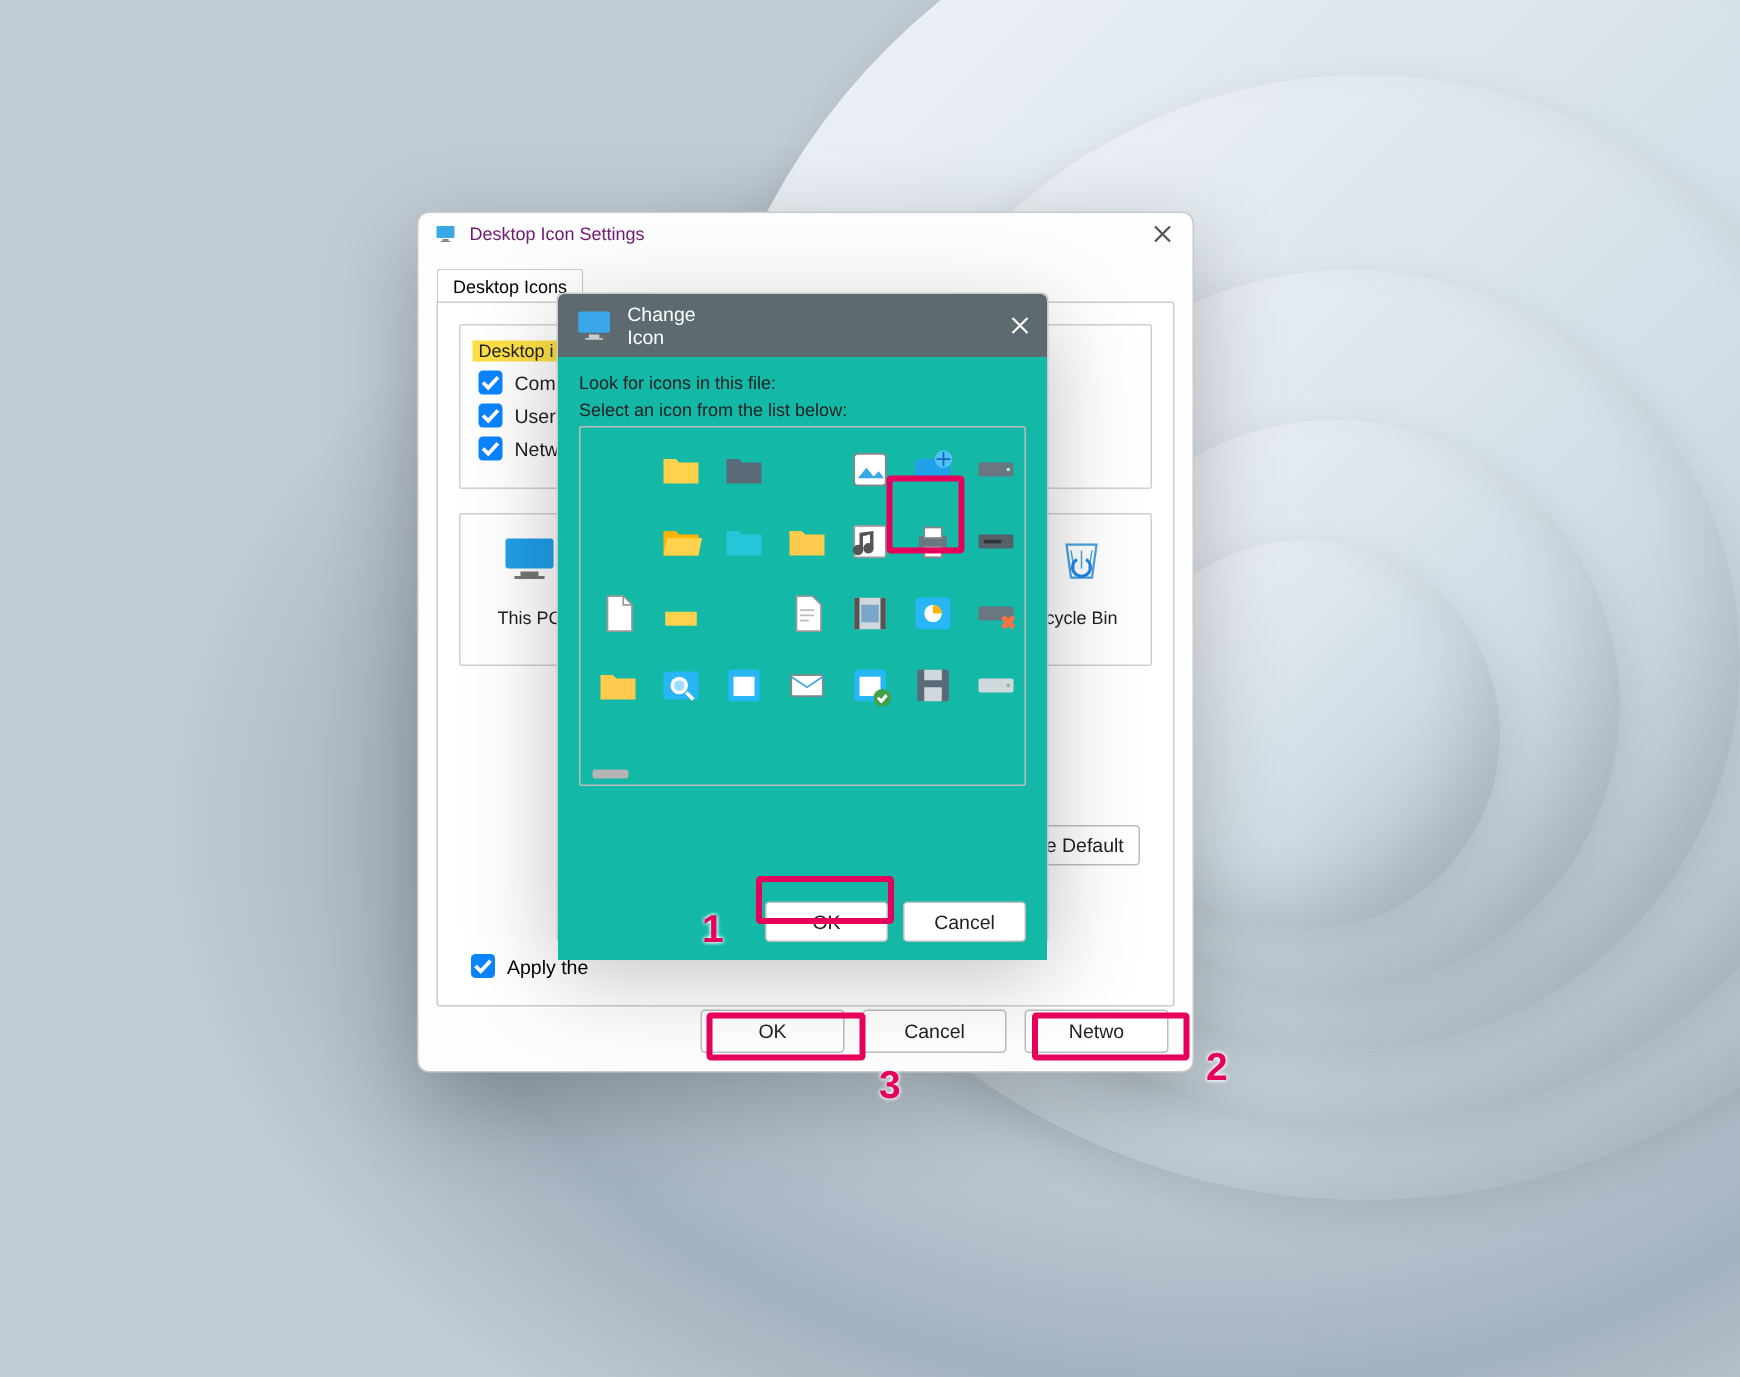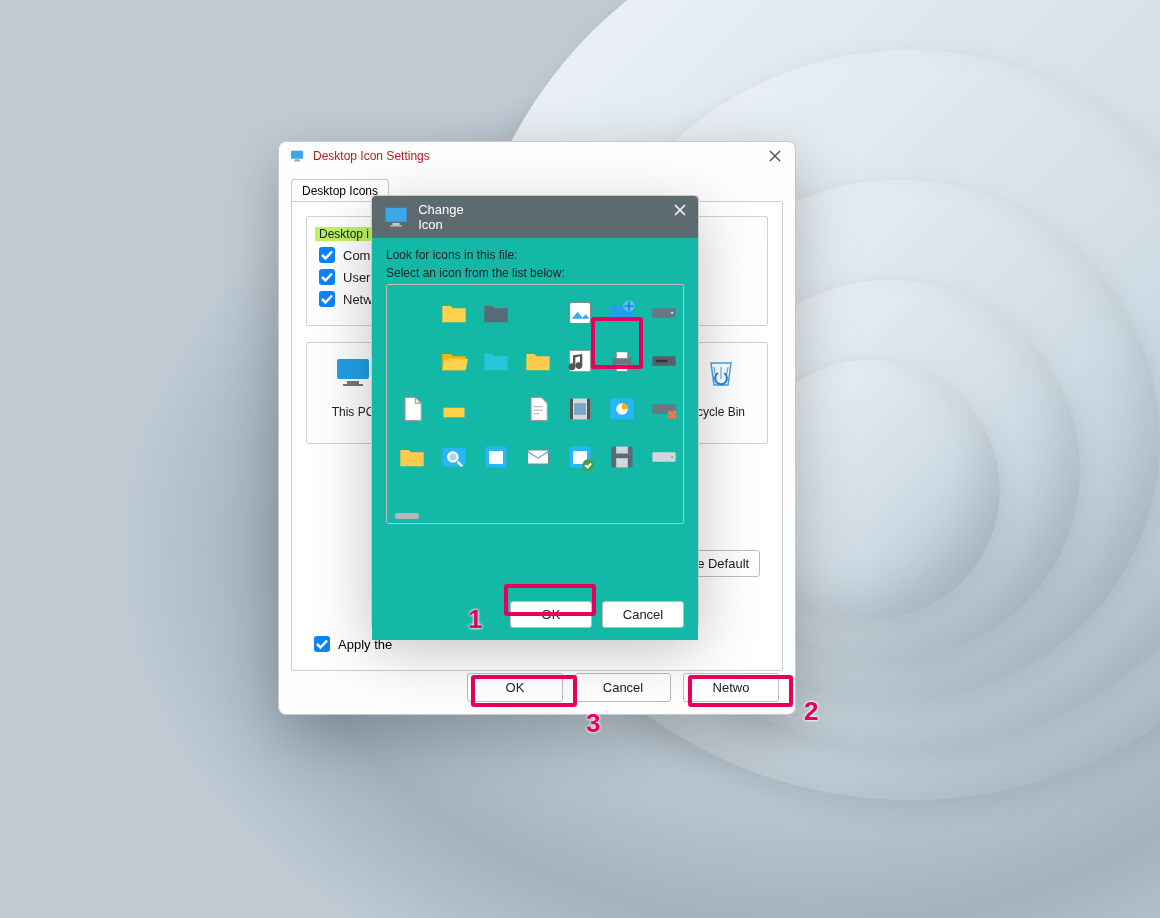--- a/index.html
+++ b/index.html
@@ -33,45 +33,45 @@
     border-radius: 8px;
     box-shadow: 0 20px 60px rgba(0,0,0,0.25);
   }
   .dlg-back {
     left: 278px; top: 141px;
     width: 518px; height: 574px;
   }
   .titlebar {
     display:flex; align-items:center; justify-content:space-between;
     padding: 6px 12px 6px 10px;
-    color:#b91c1c;
+    color:#701a75;
   }
   .titlebar .left{display:flex;align-items:center;gap:8px;}
   .titlebar .ticon{width:16px;height:16px;}
   .close-x{width:16px;stroke:#555;}
   .tabrow{padding:0 12px;margin-top:8px;}
   .tab{display:inline-block;background:#fff;border:1px solid #ccc;border-bottom:none;border-radius:3px 3px 0 0;padding:4px 10px;font-size:12px;position:relative;top:1px;}
   .panel{margin:0 12px 12px 12px;border:1px solid #ccc;background:#fff;border-radius:0 2px 2px 2px;height:470px;position:relative;padding:10px 14px;}
   .groupbox{border:1px solid #d0d0d0;border-radius:2px;padding:10px 12px 12px;margin-top:4px;}
-  .group-title{background:#bef264;display:inline-block;padding:0 4px;margin-top:-18px;margin-left:-4px;font-size:12px;color:#222;}
+  .group-title{background:#fde047;display:inline-block;padding:0 4px;margin-top:-18px;margin-left:-4px;font-size:12px;color:#222;}
   .chk-row{display:flex;align-items:center;gap:8px;margin:6px 0;font-size:13px;color:#222;}
   .chk{width:16px;height:16px;border-radius:3px;background:#0a84ff;display:flex;align-items:center;justify-content:center;}
   .chk svg{stroke:#fff;stroke-width:2.5;fill:none;}
   .preview-row{display:flex;gap:28px;margin-top:16px;border:1px solid #d0d0d0;border-radius:2px;padding:12px 16px;}
   .preview-item{display:flex;flex-direction:column;align-items:center;gap:16px;font-size:12px;color:#222;width:60px;text-align:center;}
   .preview-item .picon{width:40px;height:34px;display:flex;align-items:center;justify-content:center;}
   .restore-btn{position:absolute;right:22px;top:348px;}
   .allow-row{position:absolute;left:22px;bottom:18px;display:flex;align-items:center;gap:8px;font-size:13px;}
   .dlg-buttons{position:absolute;right:16px;bottom:12px;display:flex;gap:12px;}
   .btn{background:#fff;border:1px solid #bdbdbd;border-radius:3px;padding:6px 0;width:96px;font-size:13px;color:#222;text-align:center;cursor:default;}
   .btn.sm{width:88px;padding:5px 0;}
 
   
   .dlg-front{left:371px;top:195px;width:328px;height:434px;border-radius:4px;}
-  .titlebar-dark{background:#5d6a70;color:#fff;border-radius:4px 4px 0 0;padding:6px 10px;display:flex;align-items:flex-start;justify-content:space-between;}
+  .titlebar-dark{background:#5d6a70;color:#fff;border-radius:4px 4px 0 0;padding:6px 10px;display:flex;align-items:center;justify-content:space-between;}
   .titlebar-dark .left{display:flex;align-items:center;gap:8px;}
   .titlebar-dark .close-x{stroke:#fff;}
   .front-body{padding:10px 14px 12px;background:#14b8a6;height:calc(100% - 30px);position:relative;}
   .lbl{font-size:12px;color:#222;margin-bottom:4px;}
   .path-row{display:flex;gap:8px;align-items:center;margin-bottom:12px;}
   .tbox{flex:1;border:1px solid #bdbdbd;border-radius:2px;padding:5px 6px;font-size:12px;background:#fff;color:#000;}
   .iconlist{border:1px solid #bdbdbd;border-radius:2px;height:240px;padding:6px;overflow:hidden;position:relative;}
   .igrid{display:grid;grid-template-columns:repeat(7,38px);grid-auto-rows:44px;gap:4px 4px;}
   .icell{display:flex;align-items:center;justify-content:center;}
   .icell svg{width:28px;height:28px;}

